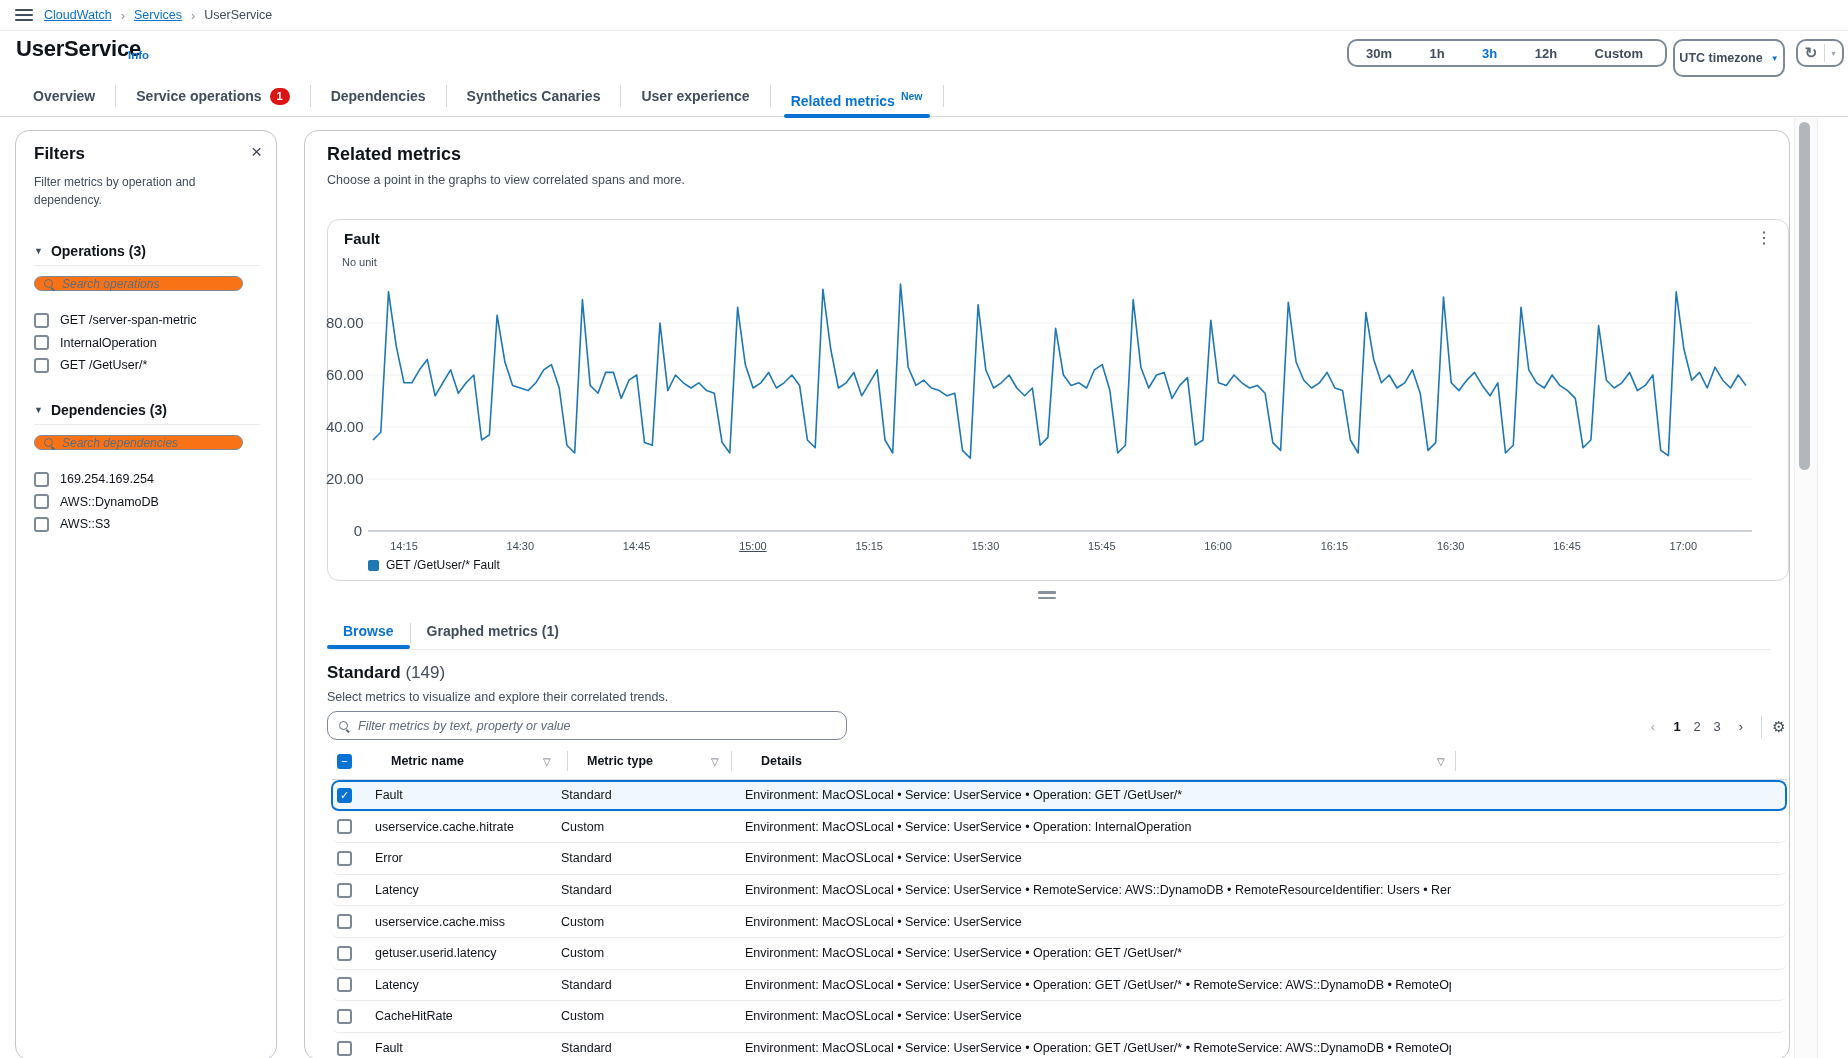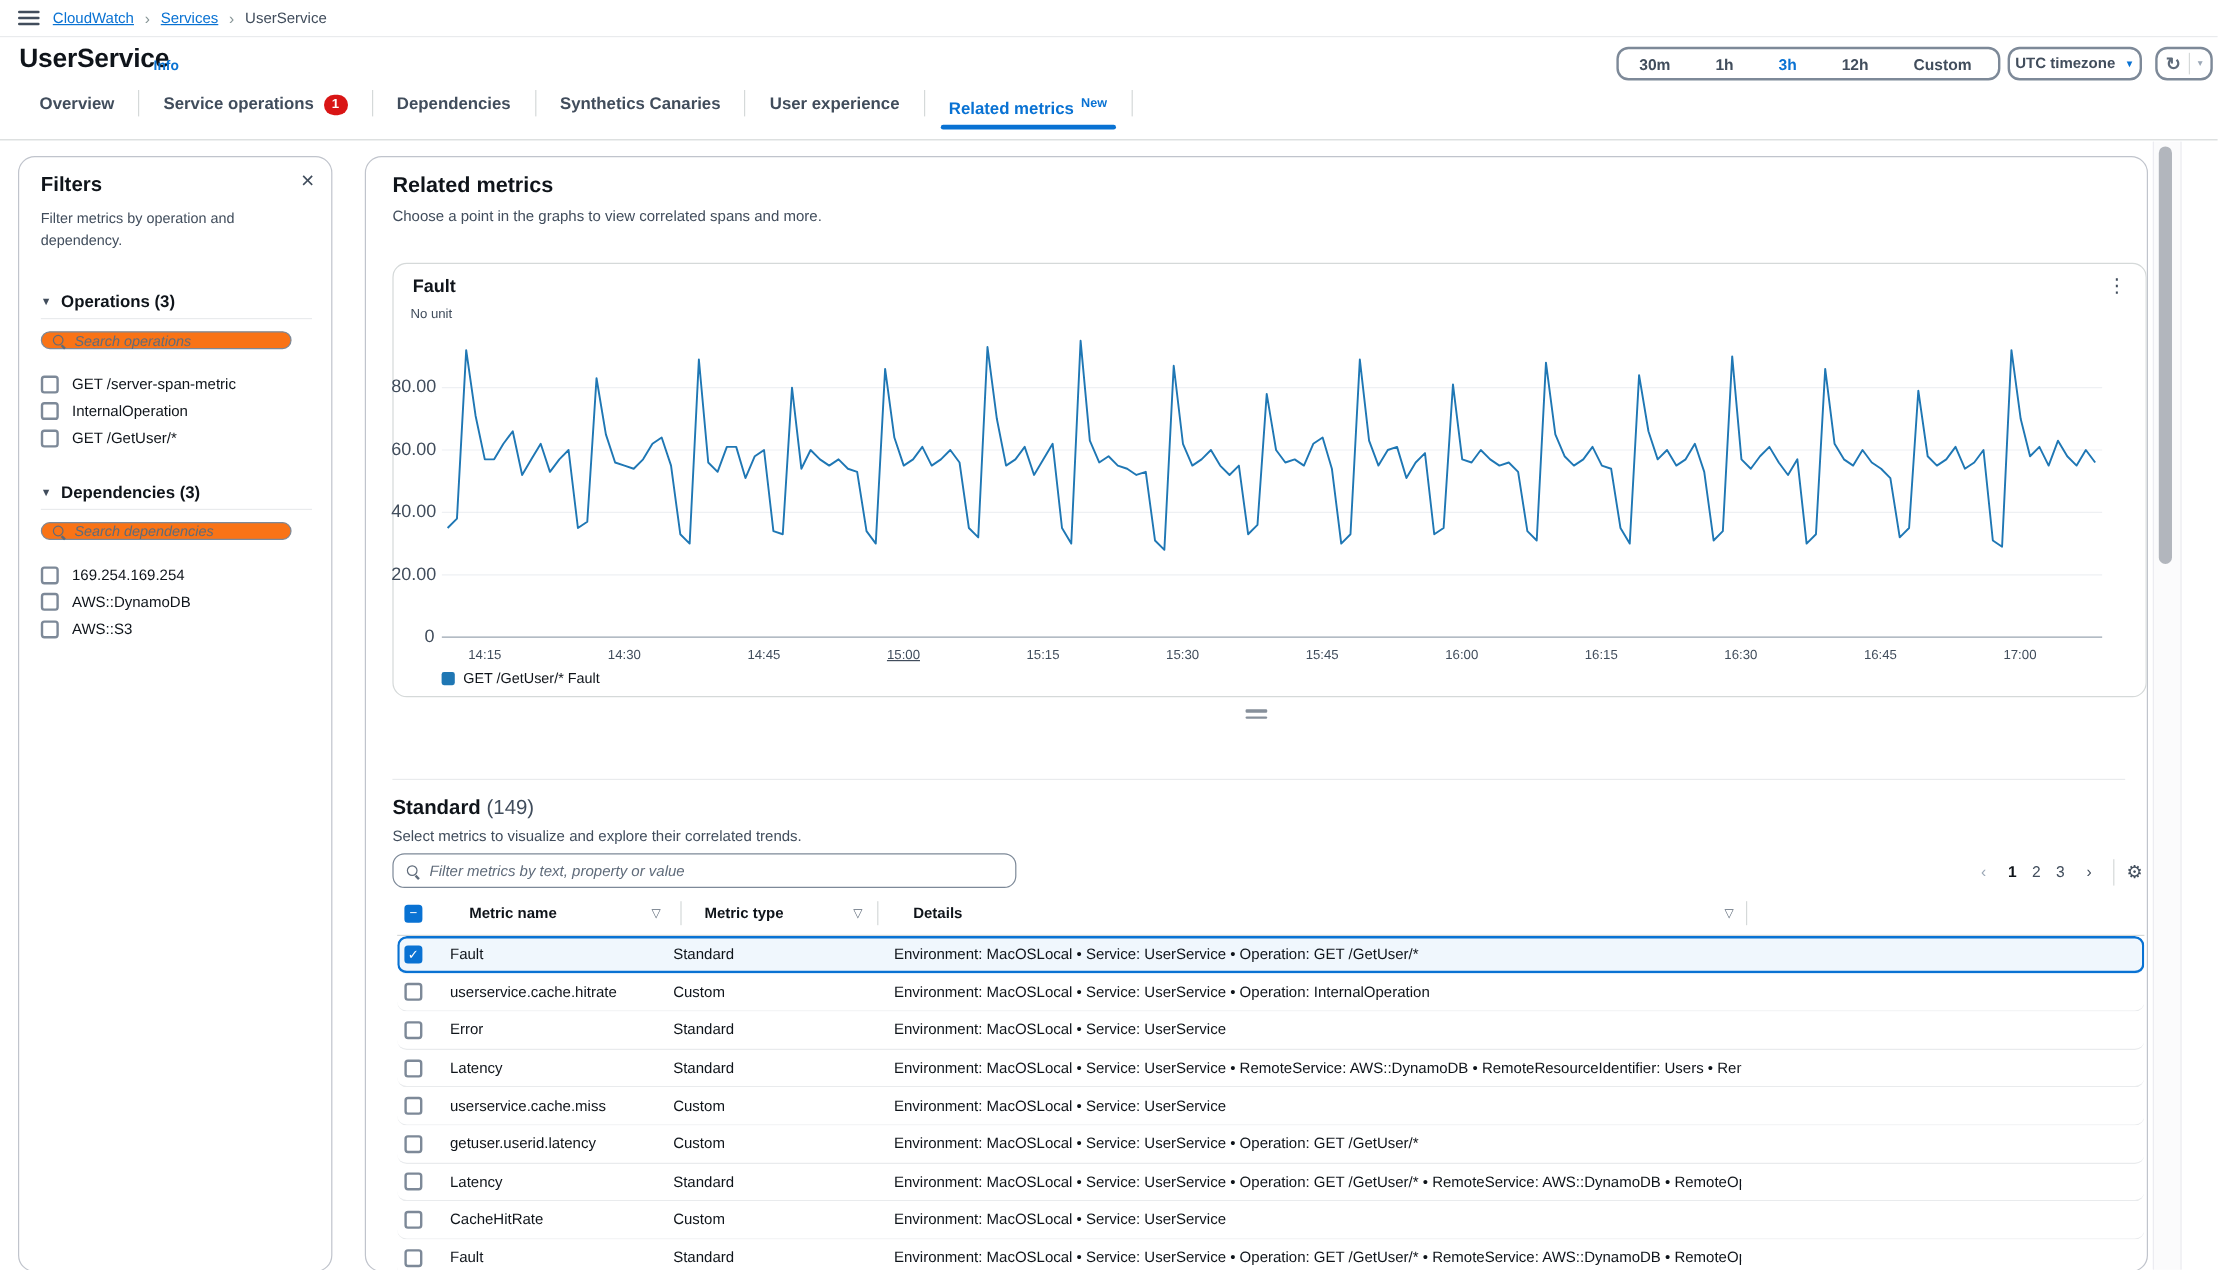--- a/index.html
+++ b/index.html
@@ -19,33 +19,33 @@
   
   .page-title { position:absolute; left:16px; top:36px; font-size:22px; font-weight:bold; letter-spacing:-0.2px; }
   .info-link { position:absolute; left:128px; top:49px; font-size:11.5px; font-weight:bold; color:#0972d3; cursor:pointer; }
 
   .seg-control { position:absolute; left:1347px; top:39px; width:320px; height:28px;
     border:2px solid #7d8998; border-radius:10px; background:#fff; display:flex; align-items:center; justify-content:space-between; padding:0 6px; }
   .seg-item { font-size:13px; font-weight:bold; color:#414d5c; padding:0 11px; cursor:pointer; white-space:nowrap; }
   .seg-item.active { color:#0972d3; }
   .cal-glyph { color:#0972d3; font-size:14px; margin-left:5px; }
 
-  .tz-select { position:absolute; left:1673px; top:39px; width:112px; height:28px; border:2px solid #7d8998; border-radius:10px;
+  .tz-select { position:absolute; left:1673px; top:39px; width:112px; height:38px; border:2px solid #7d8998; border-radius:10px;
     background:#fff; display:flex; align-items:center; justify-content:center; gap:8px; font-size:12.5px; font-weight:bold; color:#414d5c; cursor:pointer; }
   .tz-caret { color:#0972d3; font-size:8px; }
 
   .refresh-group { position:absolute; left:1796px; top:39px; width:48px; height:28px; border:2px solid #7d8998; border-radius:10px;
     background:#fff; display:flex; align-items:stretch; }
   .refresh-left { width:26px; display:flex; align-items:center; justify-content:center; color:#5f6b7a; font-size:15px; font-weight:bold; cursor:pointer; }
   .refresh-div { width:1px; background:#d5d9d9; margin:3px 0; }
   .refresh-right { flex:1; display:flex; align-items:center; justify-content:center; color:#9ba7b6; font-size:7px; cursor:pointer; }
 
   
   .tabbar-border { position:absolute; left:0; top:116px; width:1848px; height:1px; background:#d5d9d9; }
-  .tabbar { position:absolute; left:13px; top:65px; height:42px; display:flex; align-items:center;justify-content:space-between; }
+  .tabbar { position:absolute; left:13px; top:75px; height:42px; display:flex; align-items:center;justify-content:space-between; }
   .tab { position:relative; height:42px; line-height:42px; padding:0 20px; font-size:14px; font-weight:bold; color:#414d5c; cursor:pointer; white-space:nowrap; }
   .tab.active { color:#0972d3; }
   .tab.active::after { content:""; position:absolute; left:13px; right:13px; bottom:-1px; height:4px; border-radius:2px; background:#0972d3; }
   .tab-sep { width:1px; height:22px; background:#d5d9d9; }
   .tab-badge { display:inline-block; background:#d91515; color:#fff; font-size:11px; font-weight:bold; line-height:17px;
     padding:0 7px; border-radius:9px; margin-left:8px; vertical-align:1px; }
   .tab-badge:empty { display:none; }
   .tab-tag { color:#0972d3; font-size:10.5px; font-weight:bold; margin-left:6px; vertical-align:6px; }
   .tab-tag:empty { display:none; }
 
@@ -315,20 +315,25 @@
       <span class="legend-chip" style="background: rgb(31, 119, 180);"></span>
       <span class="legend-label">GET /GetUser/* Fault</span>
     </div>
   </div>
 
   <div class="resize-handle">
       <div></div>
       <div></div>
     </div>
 
+  <div class="btabs">
+    <span class="btab active">Browse</span>
+    <span class="btab-sep"></span>
+    <span class="btab">Graphed metrics (1)</span>
+  </div>
   <div class="btabs-border"></div>
 
   <div class="metrics-title">
     <b>Standard</b>
     <span class="metrics-count">(149)</span>
   </div>
   <div class="metrics-sub">Select metrics to visualize and explore their correlated trends.</div>
 
   <div class="metric-filter">
     <span class="search-glyph"></span>

